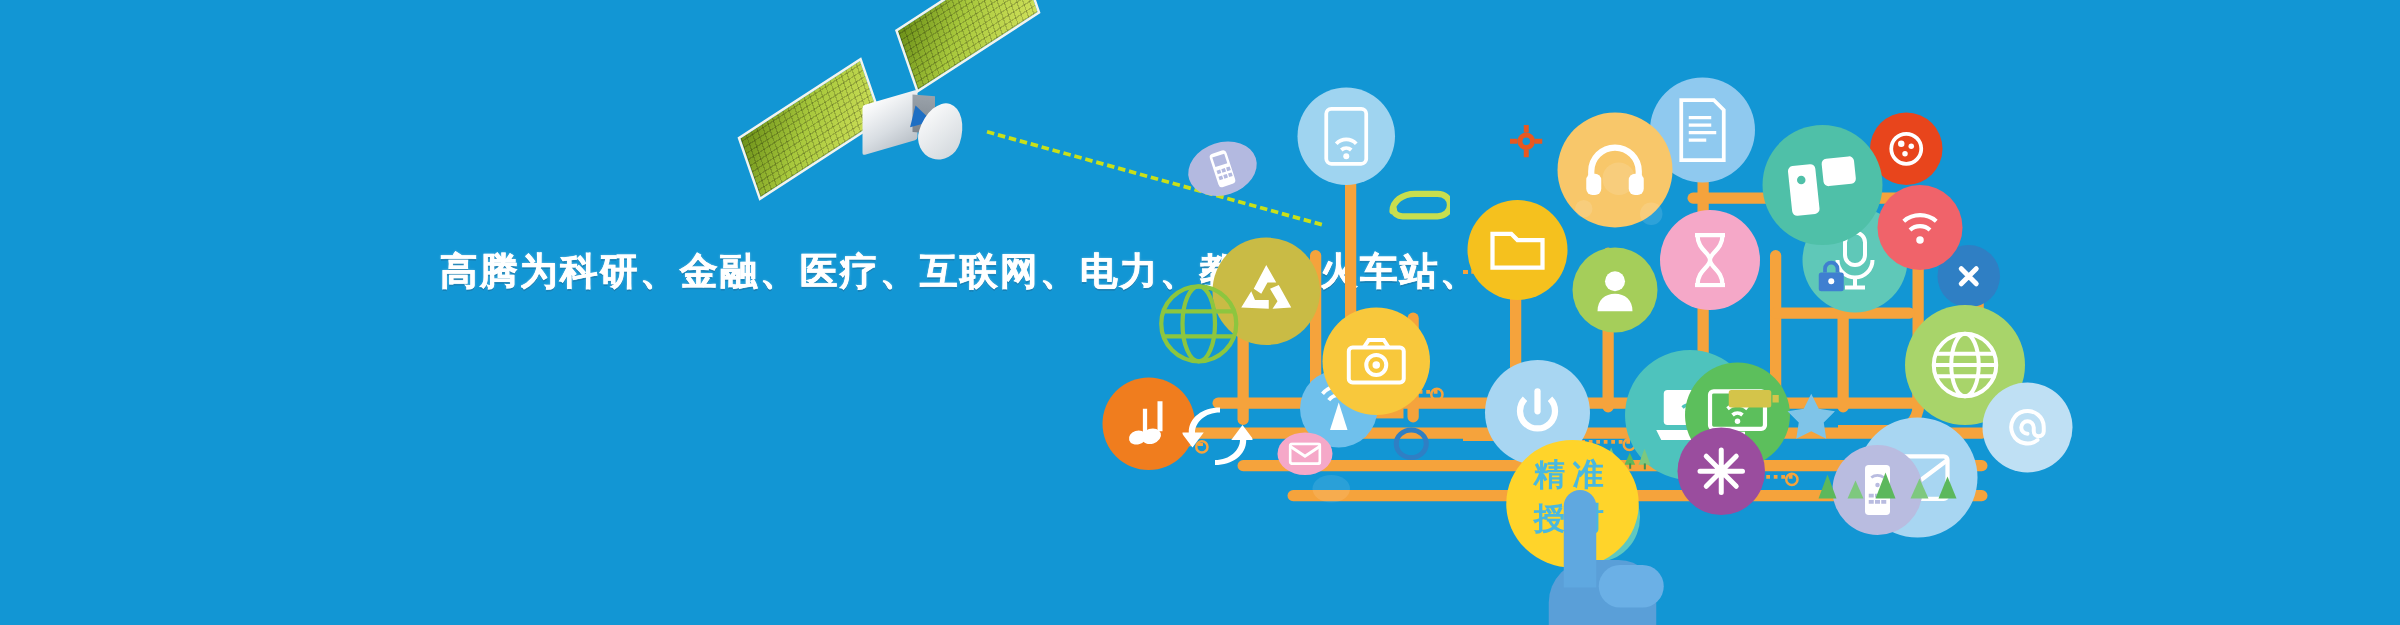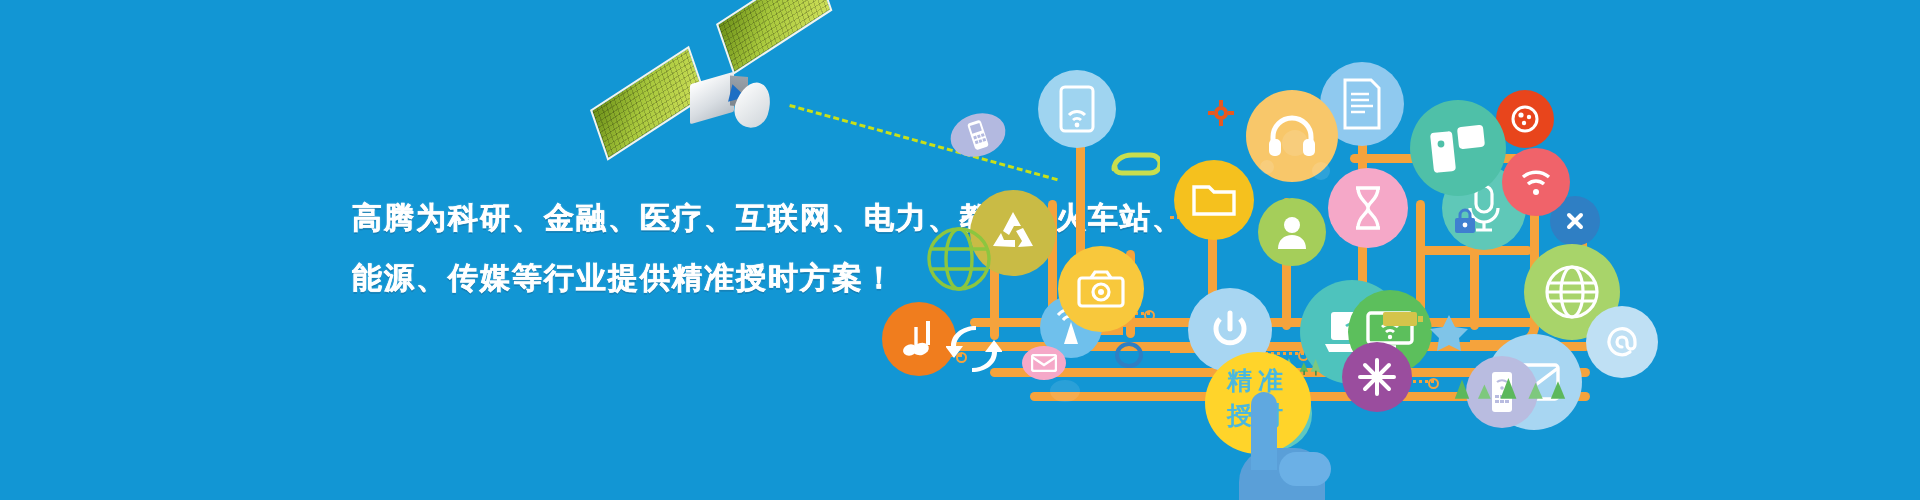--- a/index.html
+++ b/index.html
@@ -93,21 +93,20 @@
     <div id="dishcone"></div>
     <div id="dish"></div>
   </div>
 
   <div id="beam">
       <i></i>
     </div>
 
   <div id="headline">
     <span class="ln ln1">高腾为科研、金融、医疗、互联网、电力、教育、火车站、</span>
-    <span class="ln ln2">能源、传媒等行业提供精准授时方案！</span>
   </div>
 
   <div id="tree">
 
     <div class="wire wirev" style="left:146px;top:92px;height:190px;"></div>
     <div class="wire wirev" style="left:278px;top:128px;height:150px;"></div>
     <div class="wire wirev" style="left:352px;top:148px;height:132px;"></div>
     <div class="wire wirev" style="left:428px;top:56px;height:228px;"></div>
     <div class="wire wirev" style="left:540px;top:80px;height:200px;"></div>
     <div class="wire wirev" style="left:486px;top:150px;height:134px;"></div>

